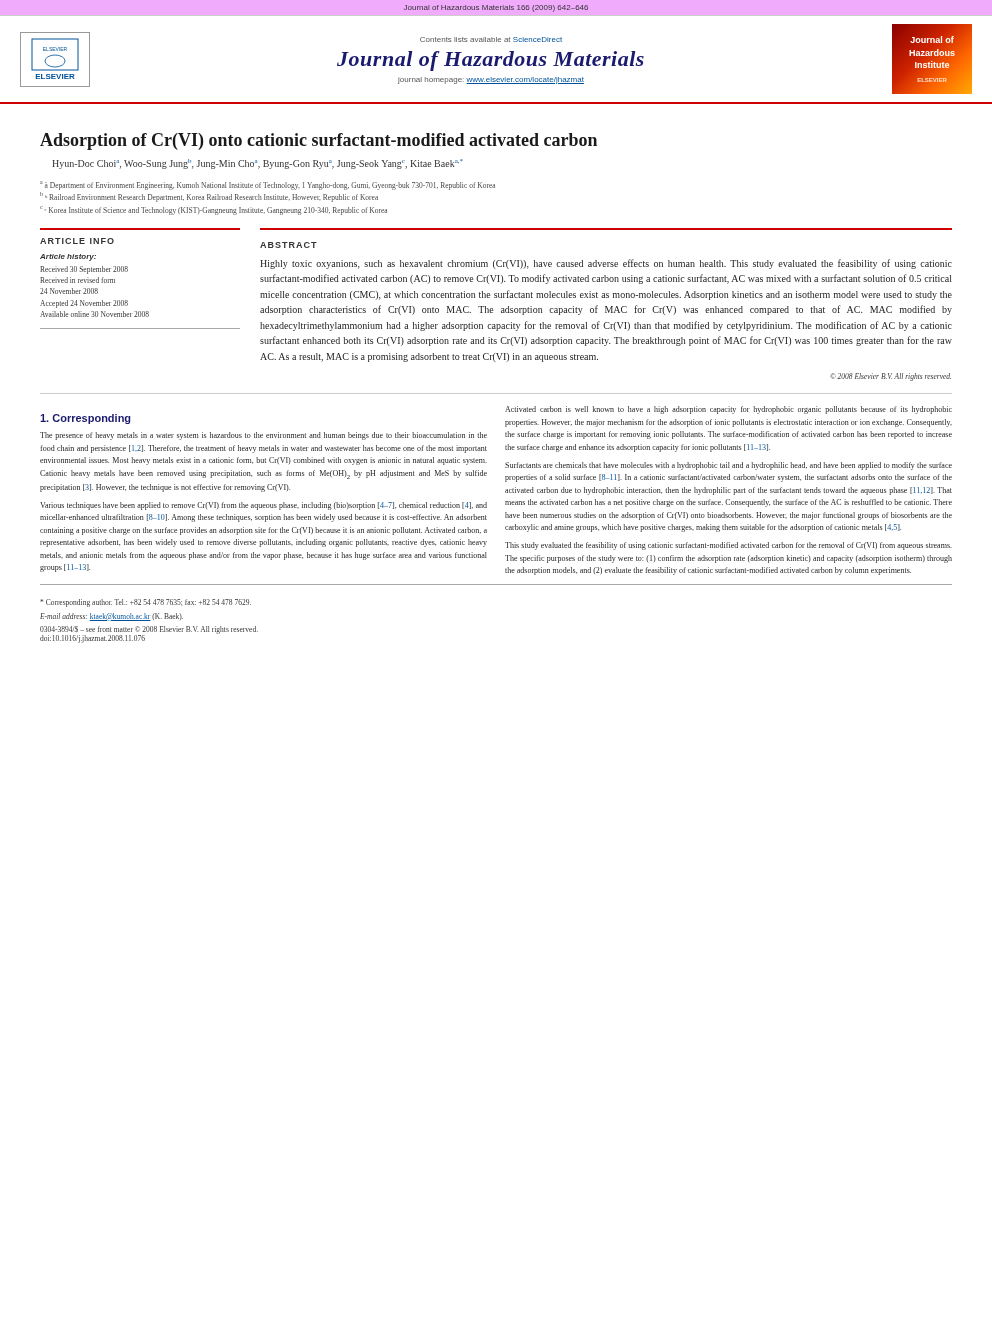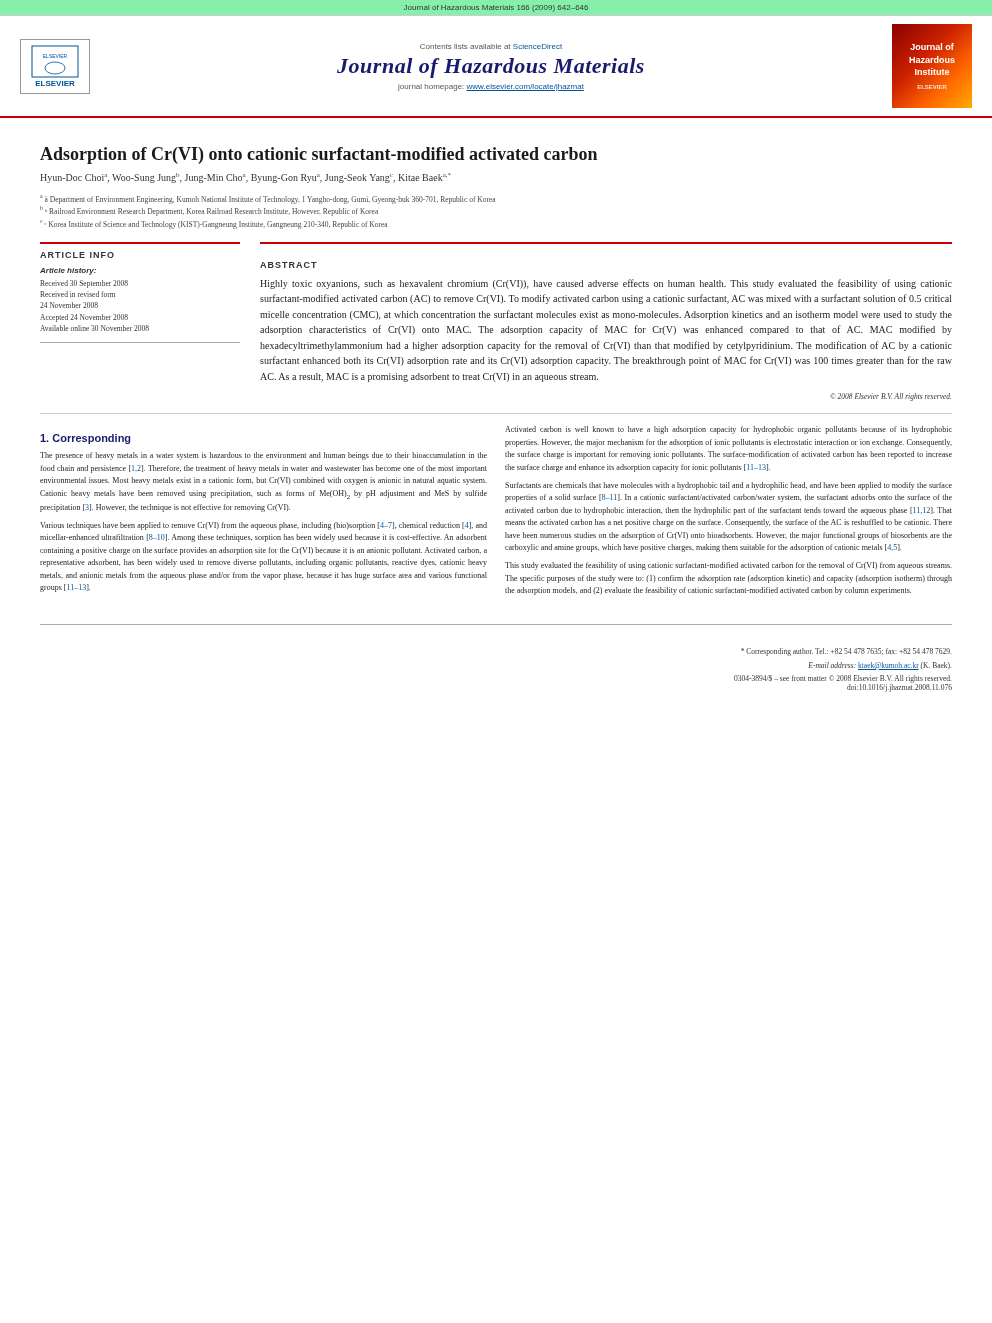--- a/index.html
+++ b/index.html
@@ -7,21 +7,21 @@
       background: #fff;
       font-family: "Times New Roman", Times, serif;
       font-size: 9px;
       color: #000;
       width: 992px;
       min-height: 1323px;
     }
 
     
     .top-bar {
-      background: #86efac;
+      background: #f0abfc;
       border-bottom: 1px solid #ccc;
       text-align: center;
       padding: 3px 0;
       font-size: 8px;
       color: #333;
       font-family: Arial, sans-serif;
     }
 
     
     .journal-header {
@@ -85,21 +85,21 @@
       color: #555;
       margin-top: 3px;
     }
 
     .journal-homepage a {
       color: #00529b;
     }
 
     .header-right {
       width: 80px;
-      height: 84px;
+      height: 70px;
       background: linear-gradient(135deg, #8b0000 0%, #cc2200 40%, #ff6600 70%, #ffaa00 100%);
       display: flex;
       align-items: center;
       justify-content: center;
       color: white;
       font-size: 7px;
       font-family: Arial, sans-serif;
       text-align: center;
       font-weight: bold;
     }
@@ -118,20 +118,21 @@
       margin-top: 10px;
       line-height: 1.3;
     }
 
     
     .authors {
       font-size: 10px;
       color: #333;
       margin-bottom: 6px;
       line-height: 1.5;
+      margin-left: 12px;
     }
 
     .authors sup {
       font-size: 7px;
       color: #00529b;
     }
 
     
     .affiliations {
       font-size: 7.5px;
@@ -189,21 +190,21 @@
 
     .divider-line {
       border: none;
       border-top: 1px solid #aaa;
       margin: 6px 0;
     }
 
     .abstract-section {
       flex: 1;
       border-top: 2px solid #c00;
-      padding-top: 16px;
+      padding-top: 10px;
     }
 
     .abstract-section h3 {
       font-size: 9px;
       font-family: Arial, sans-serif;
       font-weight: bold;
       text-transform: uppercase;
       letter-spacing: 1px;
       color: #333;
       margin-bottom: 6px;
@@ -258,23 +259,21 @@
     }
 
     .body-text a, .body-text .ref {
       color: #00529b;
       text-decoration: none;
     }
 
     
     .footer-area {
       border-top: 1px solid #aaa;
-      margin-top: 20px;
-      padding-top: 21px;
-      text-align: right;
+      padding-top: 12px;
     }
 
     .footnote-text {
       font-size: 7.5px;
       color: #333;
       line-height: 1.5;
       margin-bottom: 3px;
     }
 
     .footnote-text a {
@@ -333,21 +332,21 @@
 
 <div class="main-content">
 
   <div class="article-title">Adsorption of Cr(VI) onto cationic surfactant-modified activated carbon</div>
 
   <div class="authors">
     Hyun-Doc Choi<sup>a</sup>, Woo-Sung Jung<sup>b</sup>, Jung-Min Cho<sup>a</sup>, Byung-Gon Ryu<sup>a</sup>, Jung-Seok Yang<sup>c</sup>, Kitae Baek<sup>a,*</sup>
   </div>
 
   <div class="affiliations">
-    <div><sup>a</sup> <span>à Department of Environment Engineering, Kumoh National Institute of Technology, 1 Yangho-dong, Gumi, Gyeong-buk 360-701, Republic of Korea</span></div>
+    <div><sup>a</sup> <span>à Department of Environment Engineering, Kumoh National Institute of Technology, 1 Yangho-dong, Gumi, Gyeong-buk 730-701, Republic of Korea</span></div>
     <div><sup>b</sup> <span>ᵇ Railroad Environment Research Department, Korea Railroad Research Institute, However, Republic of Korea</span></div>
     <div><sup>c</sup> <span>ᶜ Korea Institute of Science and Technology (KIST)-Gangneung Institute, Gangneung 210-340, Republic of Korea</span></div>
   </div>
 
   <div class="two-col">
 
     <div class="article-info">
       <h3>ARTICLE INFO</h3>
 
       <div class="info-section">

